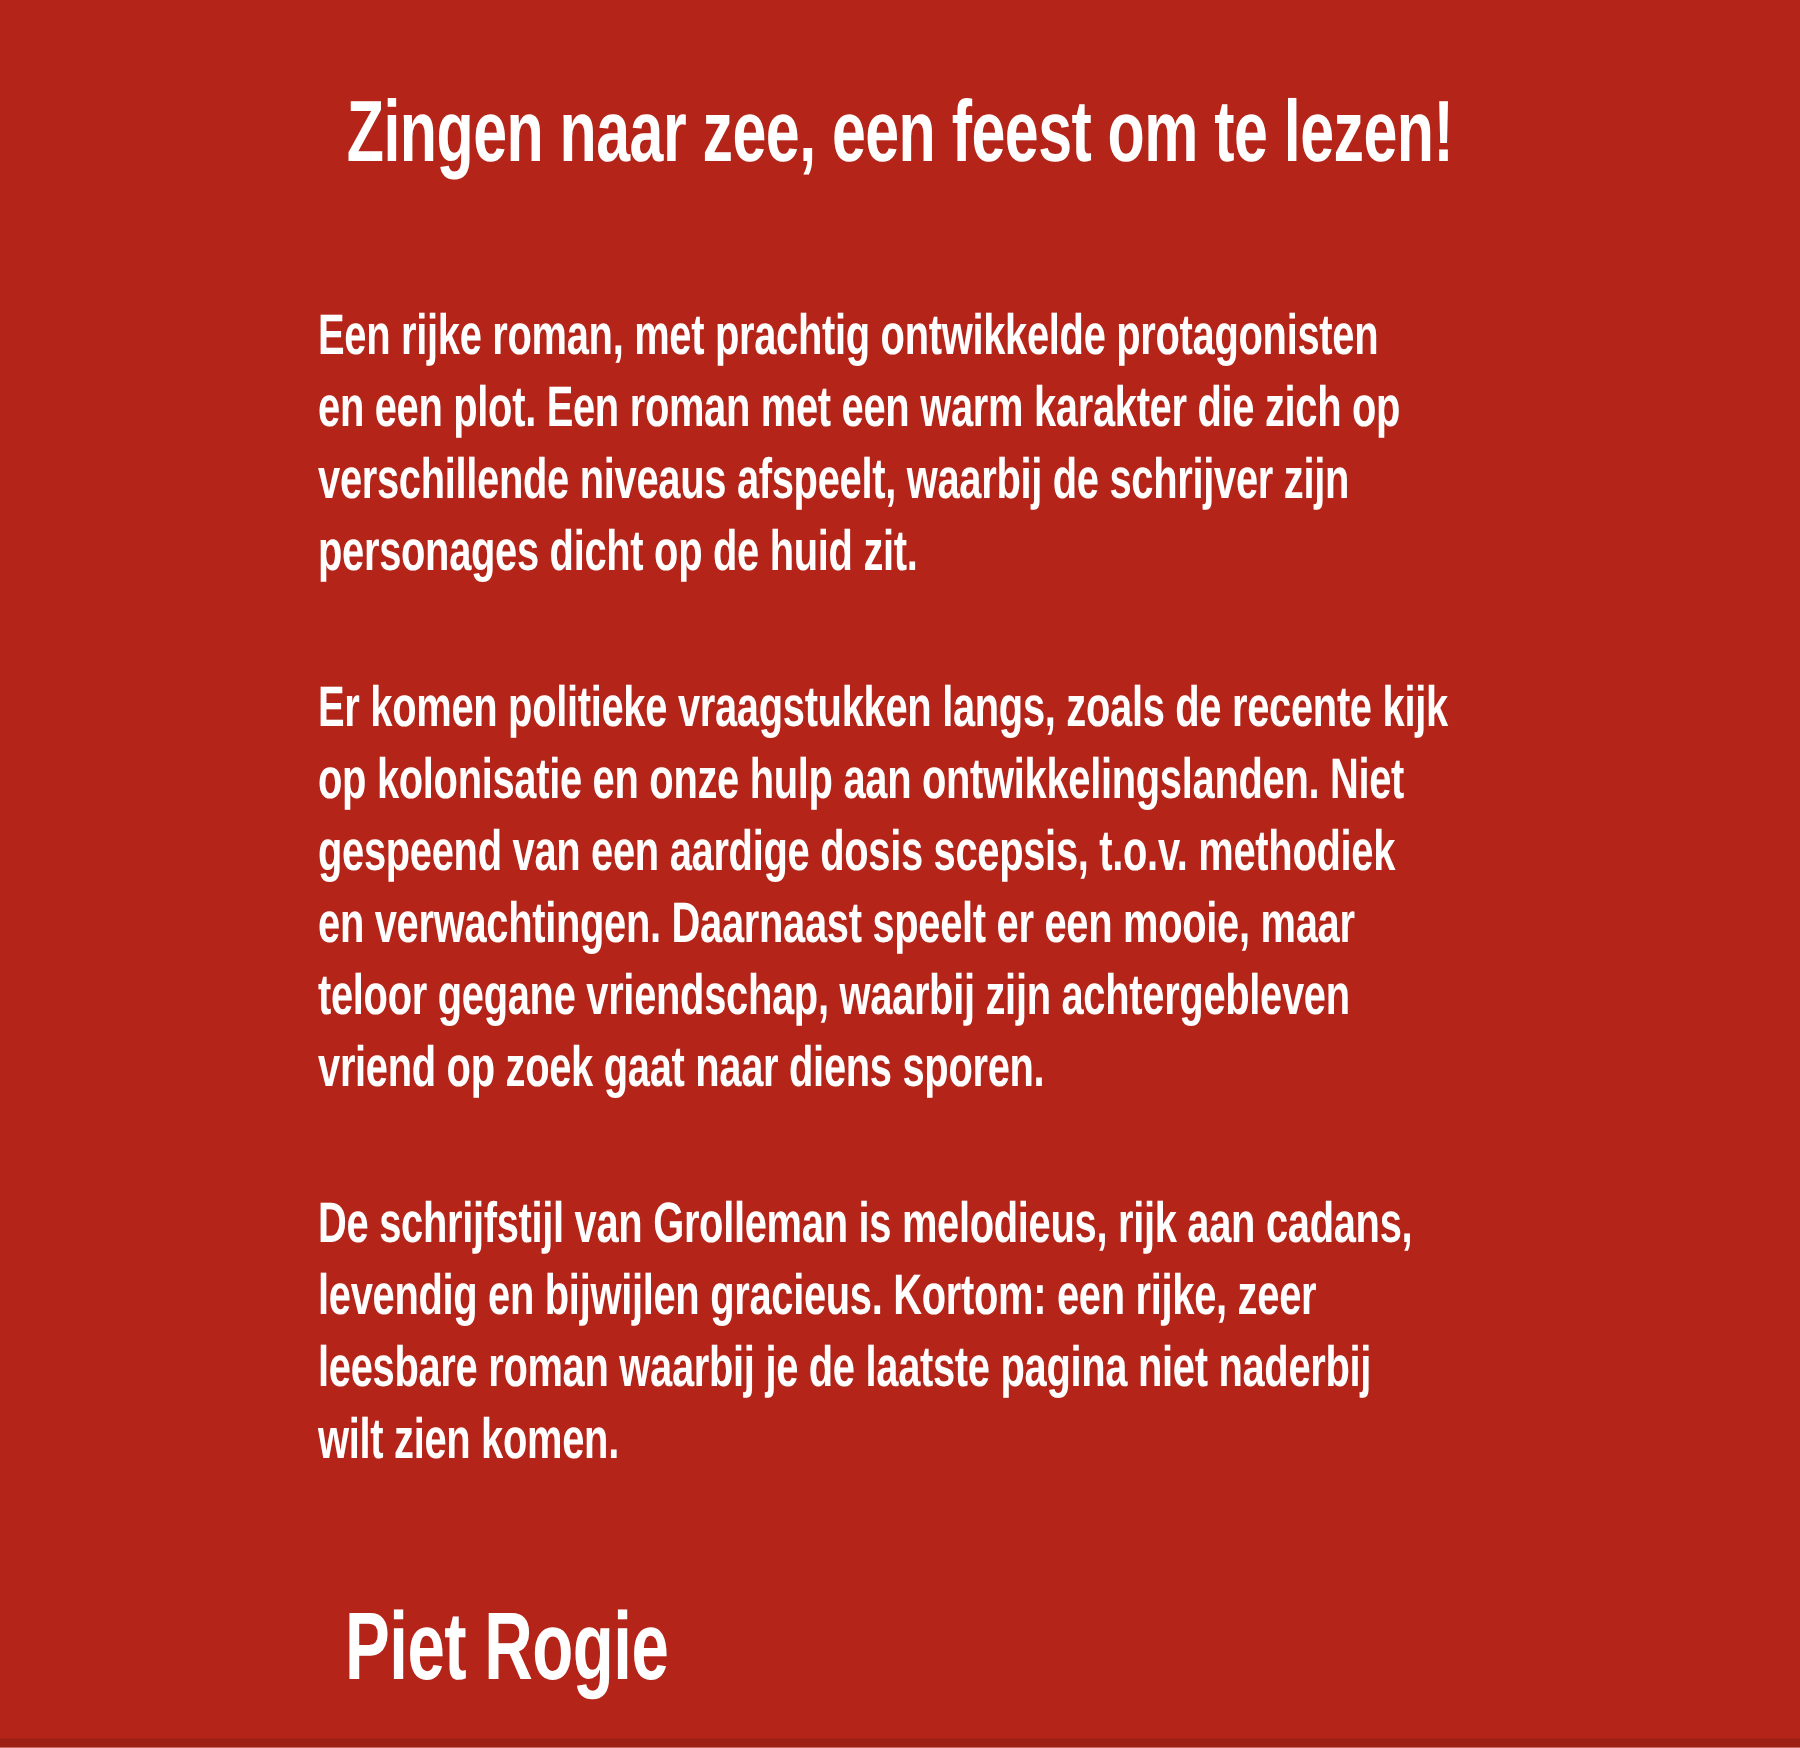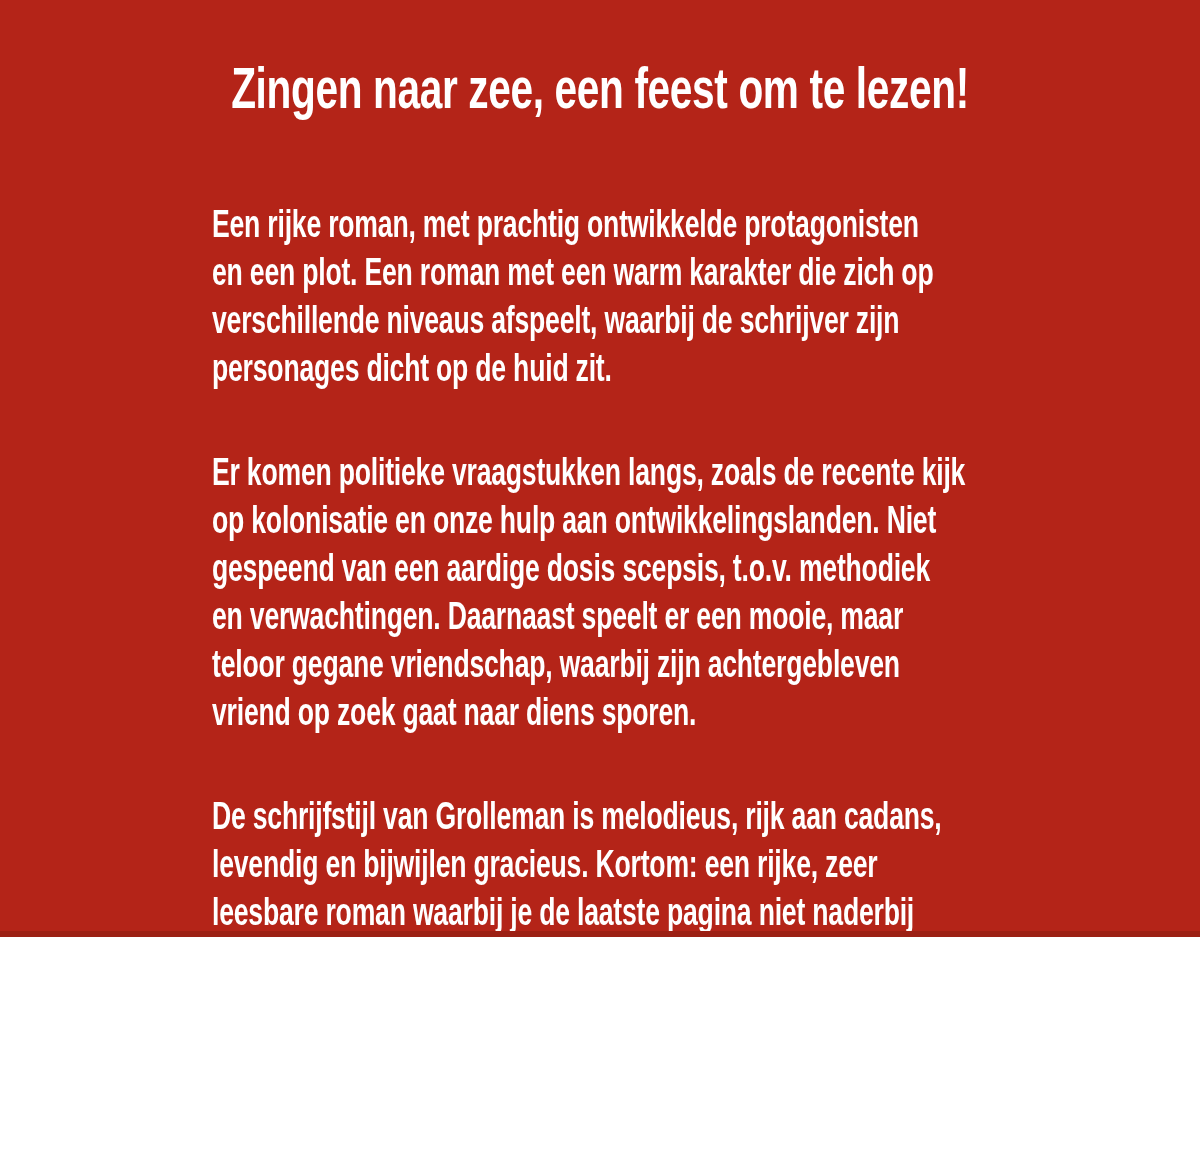--- a/index.html
+++ b/index.html
@@ -2,21 +2,21 @@
 <html style="--background: #b42418; --text: #ffffff; --bottom-edge: #9c2014;"><head>
 <meta charset="utf-8">
 <style>
   html, body {
     margin: 0;
     padding: 0;
   }
   .poster {
     position: relative;
     width: 1200px;
-    height: 937px;
+    height: 1165px;
     overflow: hidden;
     background: var(--background, #b42418);
     font-family: "Liberation Sans", sans-serif;
     color: var(--text, #ffffff);
   }
   .title {
     position: absolute;
     top: 56px;
     left: 0;
     width: 100%;

